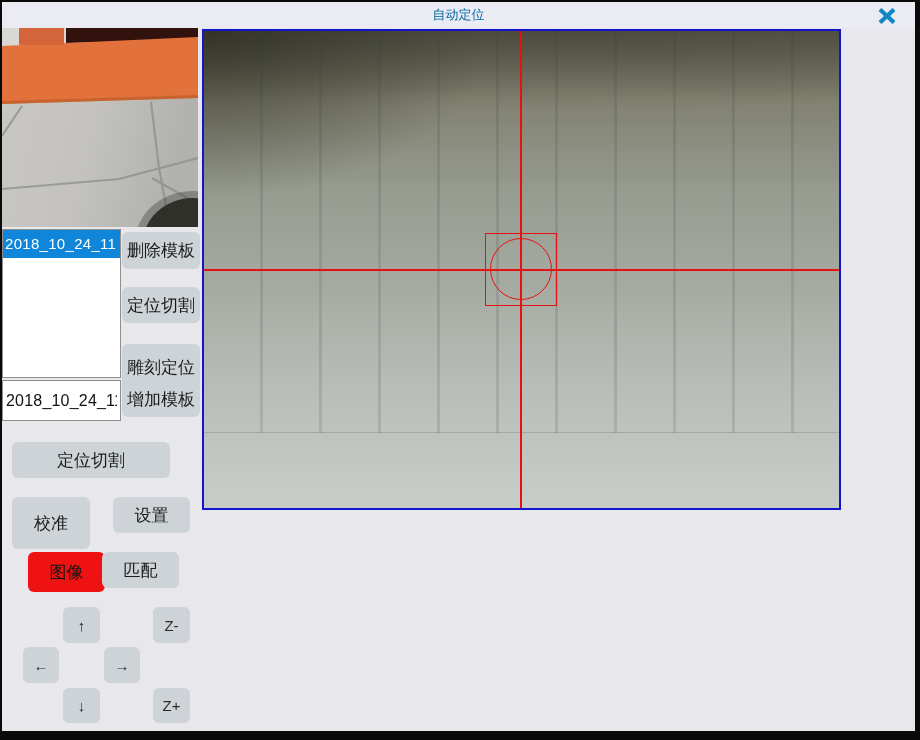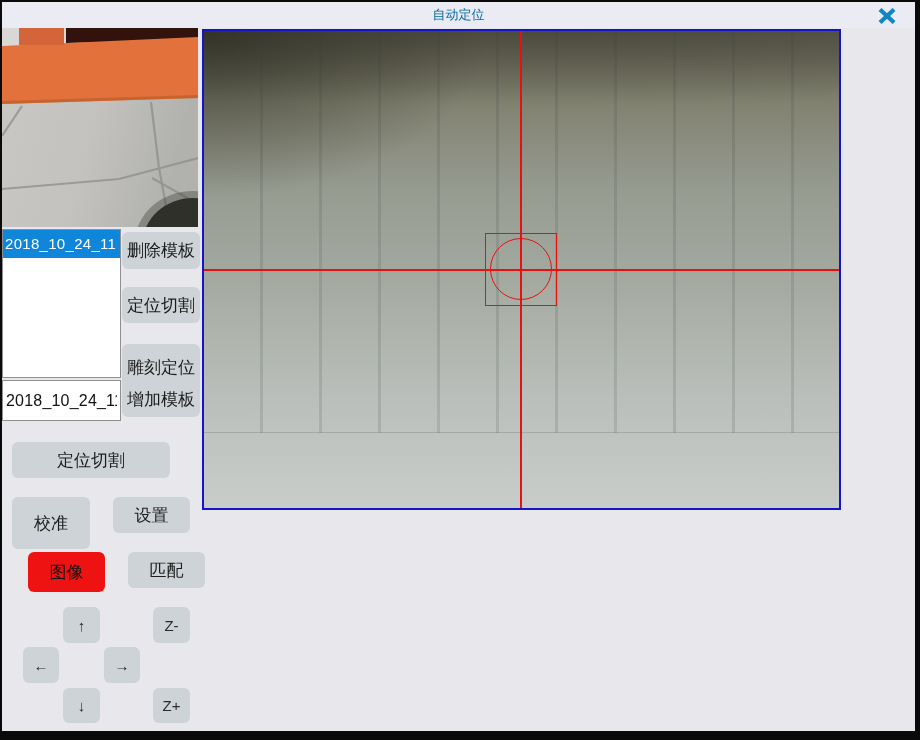--- a/index.html
+++ b/index.html
@@ -140,21 +140,21 @@
 
   <button class="btn tpl-btn" style="top:230px;">删除模板</button>
   <button class="btn tpl-btn" style="top:285px;height:36px;">定位切割</button>
   <button class="btn tpl-btn" style="top:342px;height:47px;">雕刻定位</button>
   <button class="btn tpl-btn" style="top:380px;height:35px;">增加模板</button>
 
   <button class="btn" style="left:10px;top:440px;width:158px;height:36px;font-family:Liberation Mono, monospace;">定位切割</button>
   <button class="btn" style="left:10px;top:495px;width:78px;height:52px;">校准</button>
   <button class="btn" style="left:111px;top:495px;width:77px;height:36px;">设置</button>
   <button class="btn btn-red" style="left:10px;top:550px;width:77px;height:40px;margin-left:16px;">图像</button>
-  <button class="btn" style="left:126px;top:550px;width:77px;height:36px;">匹配</button>
+  <button class="btn" style="left:100px;top:550px;width:77px;height:36px;">匹配</button>
 
   <button class="btn jog" style="left:61px;top:605px;width:37px;height:36px;">↑</button>
   <button class="btn jog" style="left:151px;top:605px;width:37px;height:36px;">Z-</button>
   <button class="btn jog" style="left:21px;top:645px;width:36px;height:36px;">←</button>
   <button class="btn jog" style="left:102px;top:645px;width:36px;height:36px;">→</button>
   <button class="btn jog" style="left:61px;top:686px;width:37px;height:35px;">↓</button>
   <button class="btn jog" style="left:151px;top:686px;width:37px;height:35px;">Z+</button>
 
   <div class="camera">
     <div class="cam-vignette"></div>

